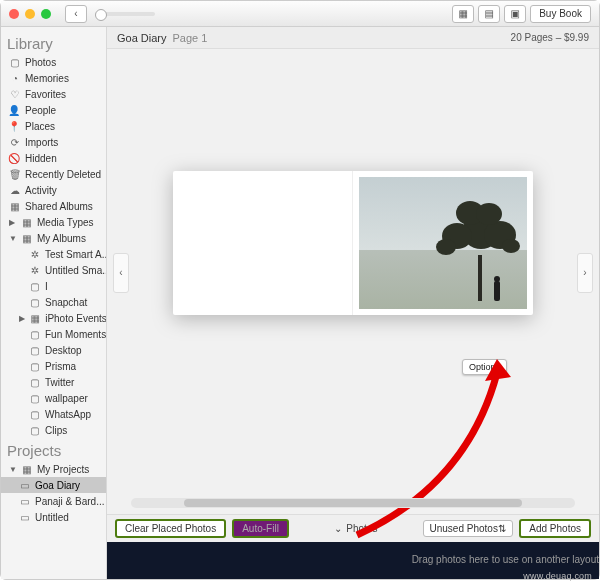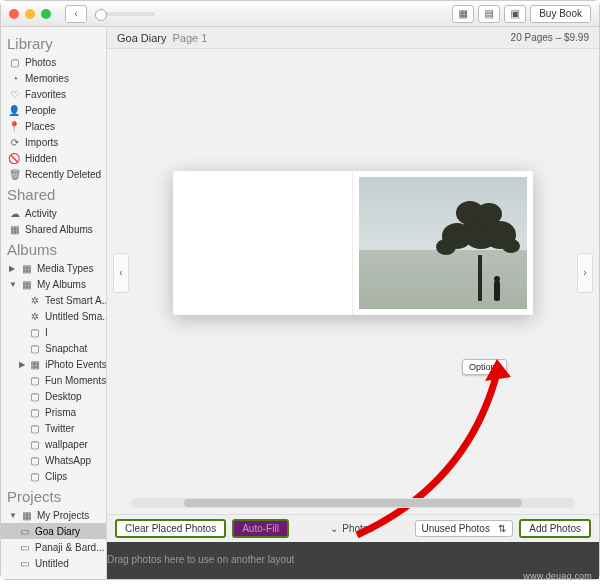--- a/index.html
+++ b/index.html
@@ -52,22 +52,22 @@
   .person::before { content:""; position:absolute; top:-5px; left:0; width:6px; height:6px; background:#1e1e1e; border-radius:50%; }
   .options-tag { position:absolute; right:92px; top:310px; background:#fff; border:1px solid #bbb; border-radius:3px; padding:2px 6px; font-size:9px; color:#222; box-shadow:0 1px 2px rgba(0,0,0,0.2); }
   .red-arrow { position:absolute; pointer-events:none; }
   .scroll-track { margin:0 24px; height:10px; background:#e4e4e4; border-radius:5px; position:relative; }
   .scroll-thumb { position:absolute; left:12%; width:76%; top:1px; height:8px; background:#c4c4c4; border-radius:4px; }
   
   .bottom-bar { border-top:1px solid #ddd; background:#efefef; padding:4px 8px; display:flex; align-items:center; gap:6px; font-size:10px; color:#333; }
   .btn { background:#fff; border:2px solid #4d7c0f; border-radius:3px; padding:2px 8px; font-size:10px; color:#333; }
   .btn.disabled { color:#aaa; background:#701a75; }
   .collapse-photos { flex:1; display:flex; align-items:center; justify-content:center; gap:4px; color:#444; }
-  .select-like { background:#fff; border:1px solid #bbb; border-radius:3px; padding:2px 6px; font-size:10px; display:flex; align-items:center; gap:8px; }
-  .drag-hint { text-align:left; color:#9a9a9a; font-size:10px; padding:12px 0 14px; background:#404040; }
+  .select-like { background:#fff; border:1px solid #bbb; border-radius:3px; padding:2px 6px; font-size:10px; display:flex; align-items:center; gap:0; }
+  .drag-hint { text-align:right; color:#9a9a9a; font-size:10px; padding:12px 0 14px; background:#0f172a; }
   .watermark { position:absolute; right:8px; bottom:4px; font-size:9px; color:#bdbdbd; letter-spacing:0.2px;text-align:center; }
 </style>
 </head>
 <body>
 
 <div class="window">
 
   <div class="titlebar">
     <div class="traffic">
       <span class="tl-close"></span>
@@ -114,31 +114,29 @@
         </div>
       <div class="sb-item">
           <span class="ic">🚫</span>
           <span>Hidden</span>
         </div>
       <div class="sb-item">
           <span class="ic">🗑</span>
           <span>Recently Deleted</span>
         </div>
 
-      <div class="sb-header">Shared</div>
       <div class="sb-item">
           <span class="ic">☁</span>
           <span>Activity</span>
         </div>
       <div class="sb-item">
           <span class="ic">▦</span>
           <span>Shared Albums</span>
         </div>
 
-      <div class="sb-header">Albums</div>
       <div class="sb-item">
           <span class="disclosure">▶</span>
           <span class="ic">▦</span>
           <span>Media Types</span>
         </div>
       <div class="sb-item">
           <span class="disclosure">▼</span>
           <span class="ic">▦</span>
           <span>My Albums</span>
         </div>

